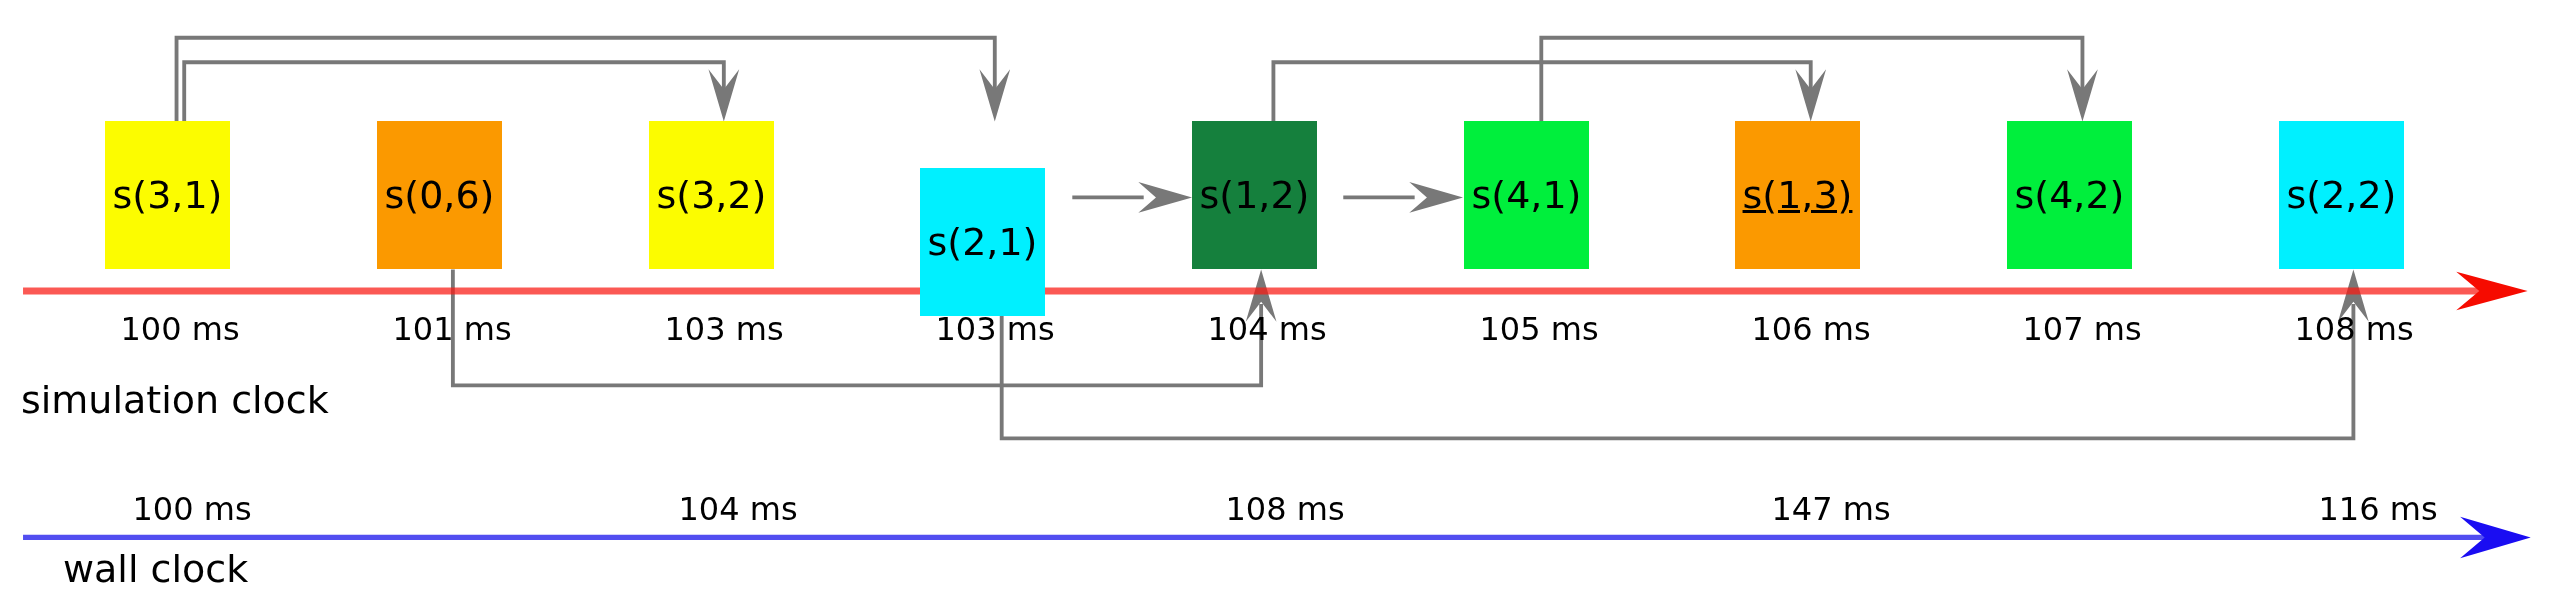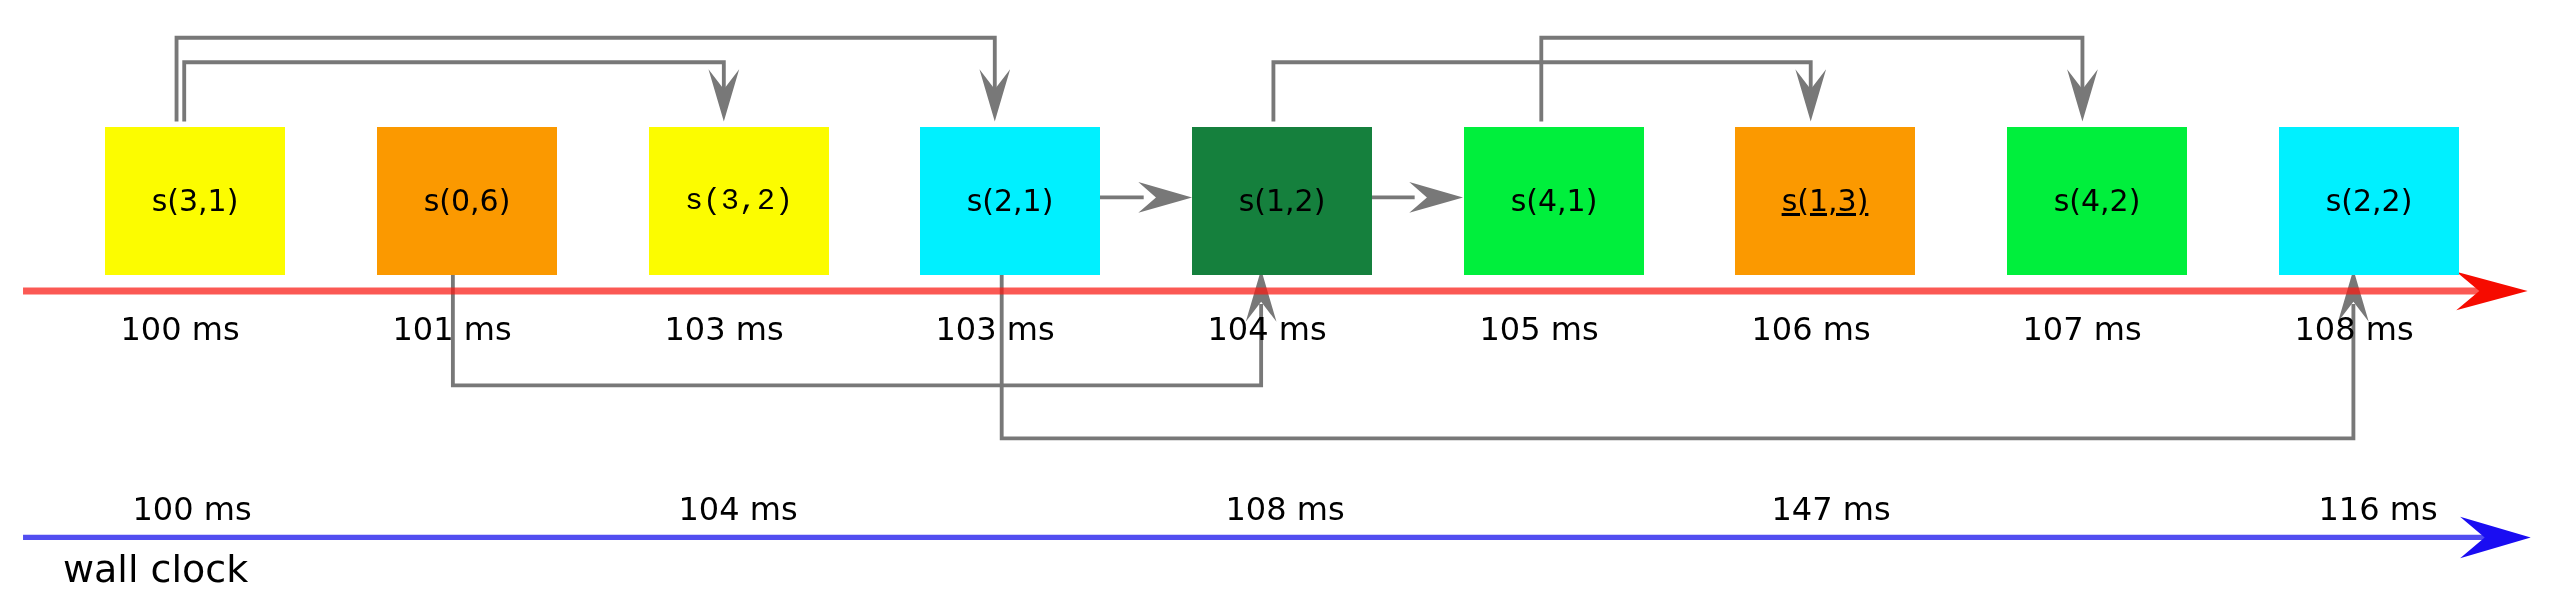--- a/index.html
+++ b/index.html
@@ -18,27 +18,27 @@
   }
   #wires {
     position: absolute;
     left: 0;
     top: 0;
     width: 2576px;
     height: 612px;
   }
   .sbox {
     position: absolute;
-    top: 127px;
-    width: 180px;
+    top: 121px;
+    width: 125px;
     height: 148px;
     display: flex;
     align-items: center;
     justify-content: center;
-    font-size: 30px;
+    font-size: 38px;
     line-height: 1;
     white-space: nowrap;
   }
   .tick {
     position: absolute;
     width: 184px;
     text-align: center;
     font-size: 32px;
     line-height: 1;
     white-space: nowrap;
@@ -87,22 +87,22 @@
 
     <path d="M30 379 H3232" fill="none" stroke-width="9" style="stroke: rgba(250, 25, 18, 0.72);"></path>
     <polygon points="3293,379 3200,404 3230,379 3200,354" style="fill: rgb(246, 11, 0);"></polygon>
 
     <path d="M30 700 H3240" fill="none" stroke-width="7" style="stroke: rgba(28, 22, 235, 0.76);"></path>
     <polygon points="3297,700 3205,727 3237,700 3205,673" style="fill: rgb(26, 13, 242);"></polygon>
   </svg>
 
   <div class="sbox" style="left: 105px; background-color: rgb(252, 252, 0);">s(3,1)</div>
   <div class="sbox" style="left: 377px; background-color: rgb(251, 153, 0);">s(0,6)</div>
-  <div class="sbox" style="left: 649px; background-color: rgb(252, 252, 0); font-family: Liberation Mono, monospace;">s(3,2)</div>
-  <div class="sbox" style="left: 920px; background-color: rgb(0, 240, 255);">s(2,1)</div>
+  <div class="sbox" style="left: 649px; background-color: rgb(252, 252, 0);">s(3,2)</div>
+  <div class="sbox" style="left: 920px; background-color: rgb(0, 240, 255); margin-top: 47px;">s(2,1)</div>
   <div class="sbox" style="left: 1192px; background-color: #15803d;">s(1,2)</div>
   <div class="sbox" style="left: 1464px; background-color: rgb(0, 239, 60);">s(4,1)</div>
   <div class="sbox" style="left: 1735px; background-color: rgb(251, 153, 0); text-decoration: underline;">s(1,3)</div>
   <div class="sbox" style="left: 2007px; background-color: rgb(0, 239, 60);">s(4,2)</div>
   <div class="sbox" style="left: 2279px; background-color: rgb(0, 240, 255);">s(2,2)</div>
 
   <div class="tick sim-tick" style="left:88px">100 ms</div>
   <div class="tick sim-tick" style="left:360px">101 ms</div>
   <div class="tick sim-tick" style="left:632px">103 ms</div>
   <div class="tick sim-tick" style="left:903px">103 ms</div>
@@ -111,16 +111,17 @@
   <div class="tick sim-tick" style="left:1719px">106 ms</div>
   <div class="tick sim-tick" style="left:1990px">107 ms</div>
   <div class="tick sim-tick" style="left:2262px">108 ms</div>
 
   <div class="tick wall-tick" style="left:100px">100 ms</div>
   <div class="tick wall-tick" style="left:646px">104 ms</div>
   <div class="tick wall-tick" style="left:1193px">108 ms</div>
   <div class="tick wall-tick" style="left:1739px">147 ms</div>
   <div class="tick wall-tick" style="left:2286px">116 ms</div>
 
+  <div id="sim-caption" class="axis-caption">simulation clock</div>
   <div id="wall-caption" class="axis-caption">wall clock</div>
 
 </div>
 
 
 </body></html>

